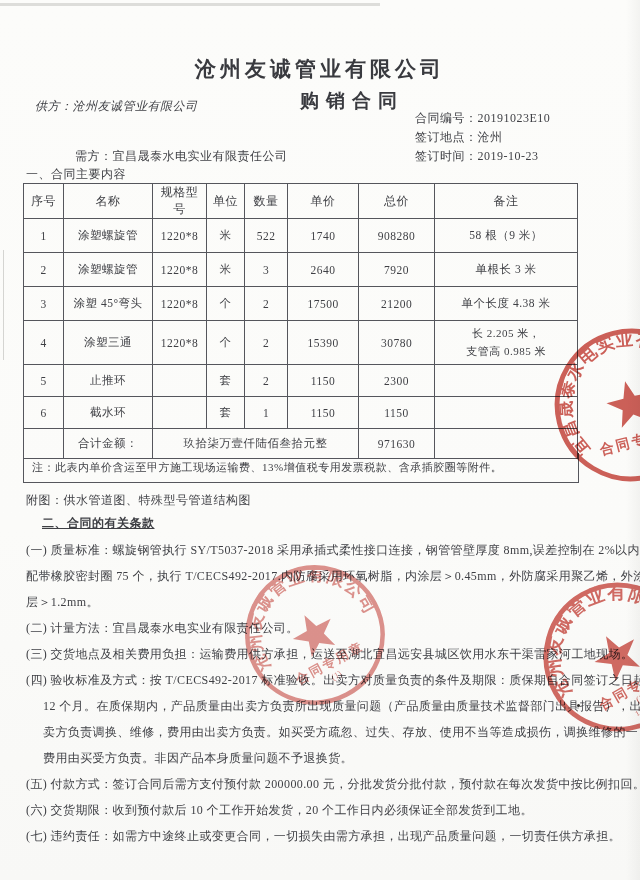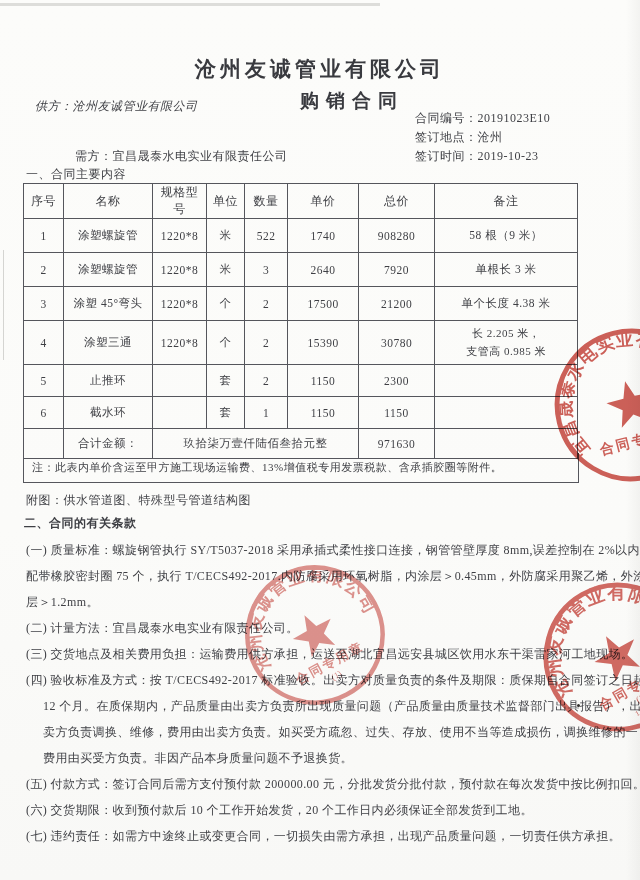--- a/index.html
+++ b/index.html
@@ -42,21 +42,21 @@
   table.items th{font-size:12px;}
   tr.h-header{height:31px;} tr.h-34{height:34px;} tr.h-44{height:44px;}
   tr.h-32{height:32px;} tr.h-total{height:30px;}
   .remark-two{line-height:1.55;font-size:11px;}
 
   .note-box{position:absolute;left:23px;top:453px;width:546px;height:29px;
     border:1px solid #55565c;border-top:none;display:flex;align-items:center;
     padding-left:8px;font-size:11px;letter-spacing:.5px;white-space:nowrap;}
 
   .attachment{left:26px;top:492px;}
-  .sec2-heading{left:24px;top:515px;font-weight:600;}
+  .sec2-heading{left:42px;top:515px;font-weight:600;text-decoration:underline;}
 
   .clauses{position:absolute;left:26px;top:537px;width:586px;}
   .clause-line{font-size:12px;line-height:26px;letter-spacing:.4px;
     white-space:nowrap;color:#3e3f44;}
   .clause-line.indent{padding-left:17px;}
 
   .stamp{position:absolute;mix-blend-mode:multiply;}
   .stamp-a{left:549px;top:323px;transform:rotate(-14deg);opacity:.88;}
   .stamp-b{left:240px;top:560px;transform:rotate(-28deg);opacity:.60;}
   .stamp-c{left:538px;top:577px;transform:rotate(-30deg);opacity:.82;}

